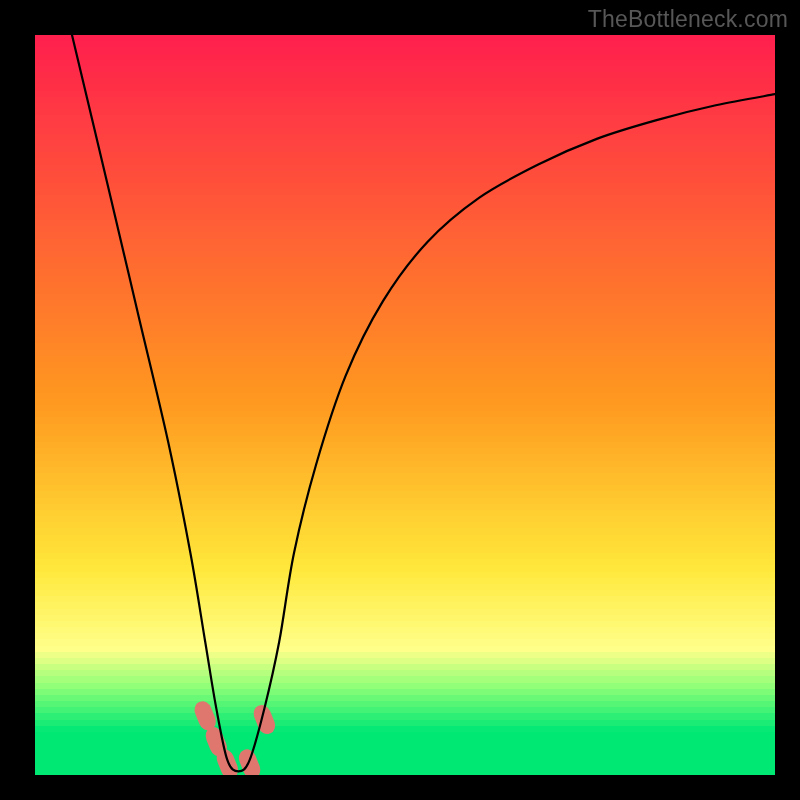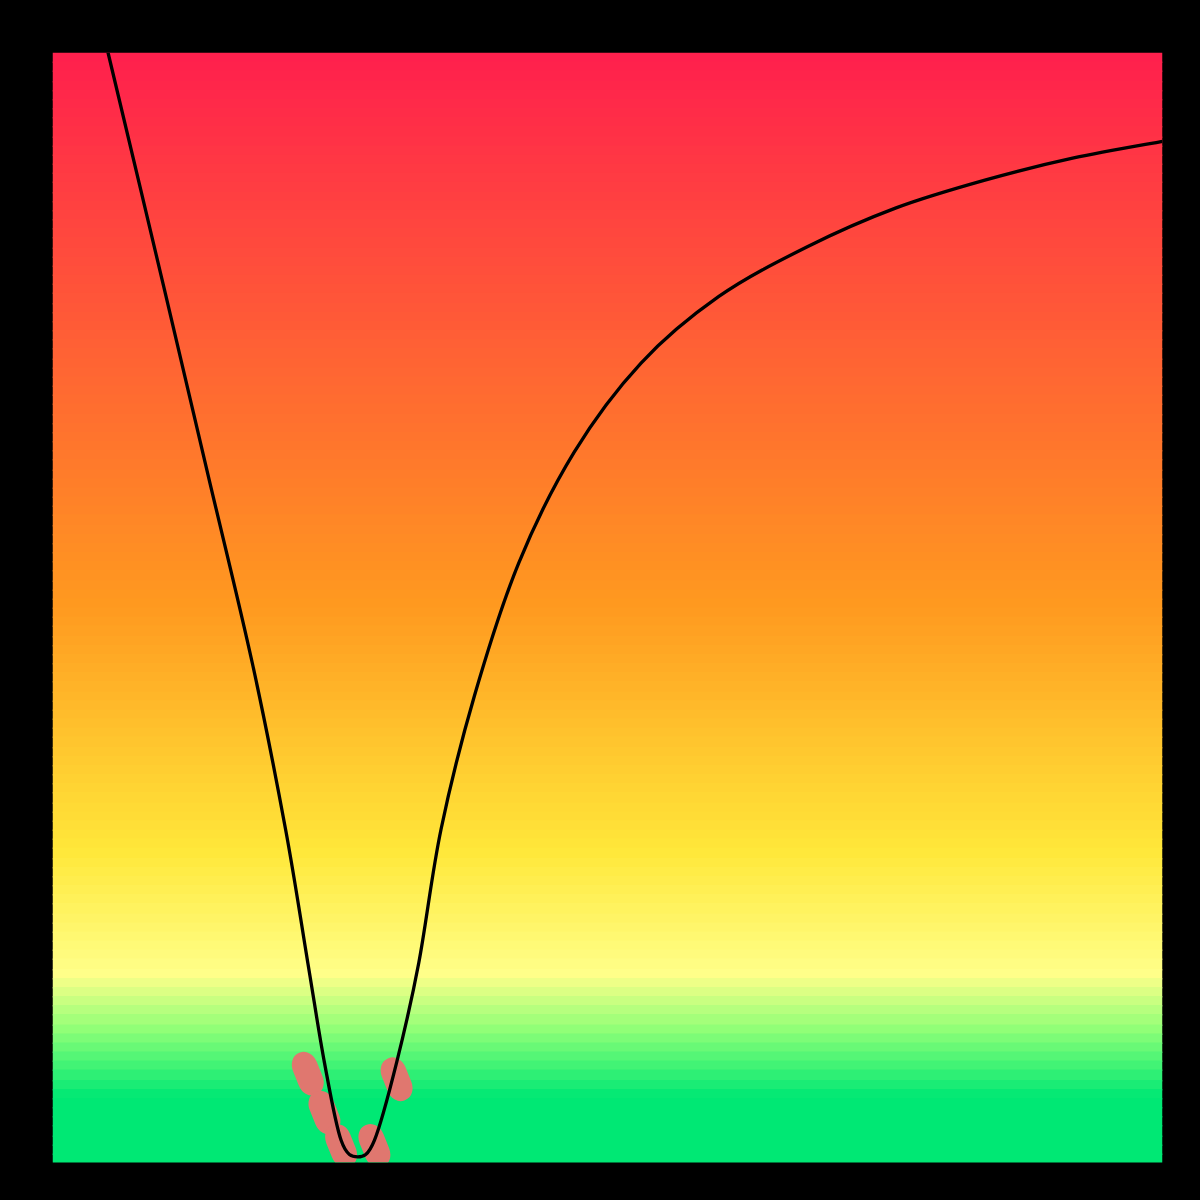--- a/index.html
+++ b/index.html
@@ -55,20 +55,21 @@
     font-weight: 500;
     letter-spacing: 0.2px;
     user-select: none;
   }
 </style>
 </head>
 <body>
 
 <div class="frame">
 
+  <div class="watermark">TheBottleneck.com</div>
 
   <div class="plot-area">
     <div class="gradient" id="gradient-bg">
         <div class="band" style="top: 0px; height: 7px; background: rgb(255, 32, 77);"></div>
         <div class="band" style="top: 6px; height: 7px; background: rgb(255, 34, 76);"></div>
         <div class="band" style="top: 12px; height: 8px; background: rgb(255, 36, 75);"></div>
         <div class="band" style="top: 19px; height: 7px; background: rgb(255, 38, 74);"></div>
         <div class="band" style="top: 25px; height: 7px; background: rgb(255, 40, 74);"></div>
         <div class="band" style="top: 31px; height: 7px; background: rgb(255, 42, 73);"></div>
         <div class="band" style="top: 37px; height: 7px; background: rgb(255, 44, 72);"></div>

